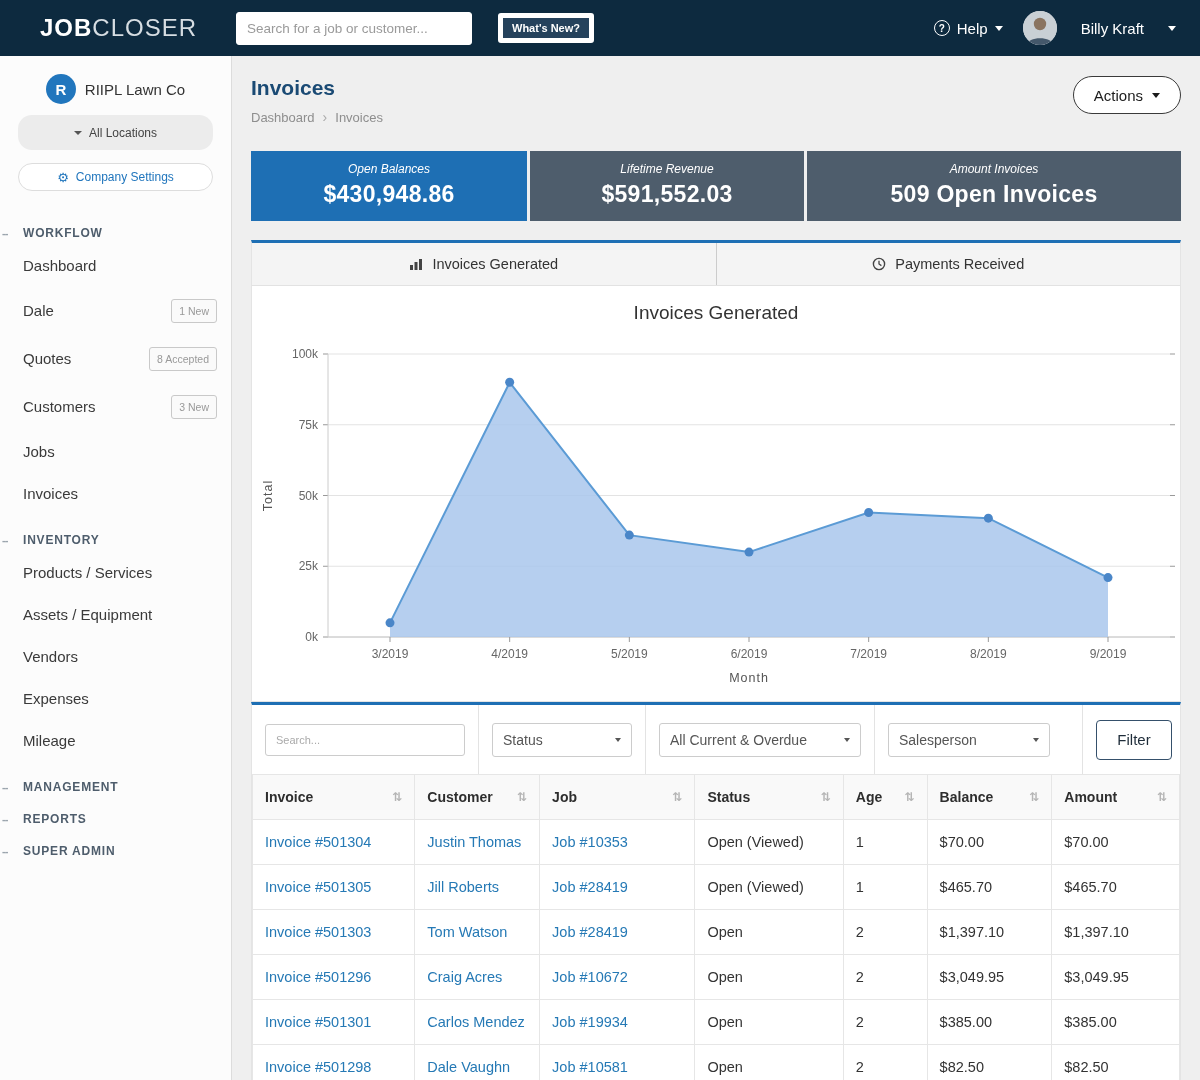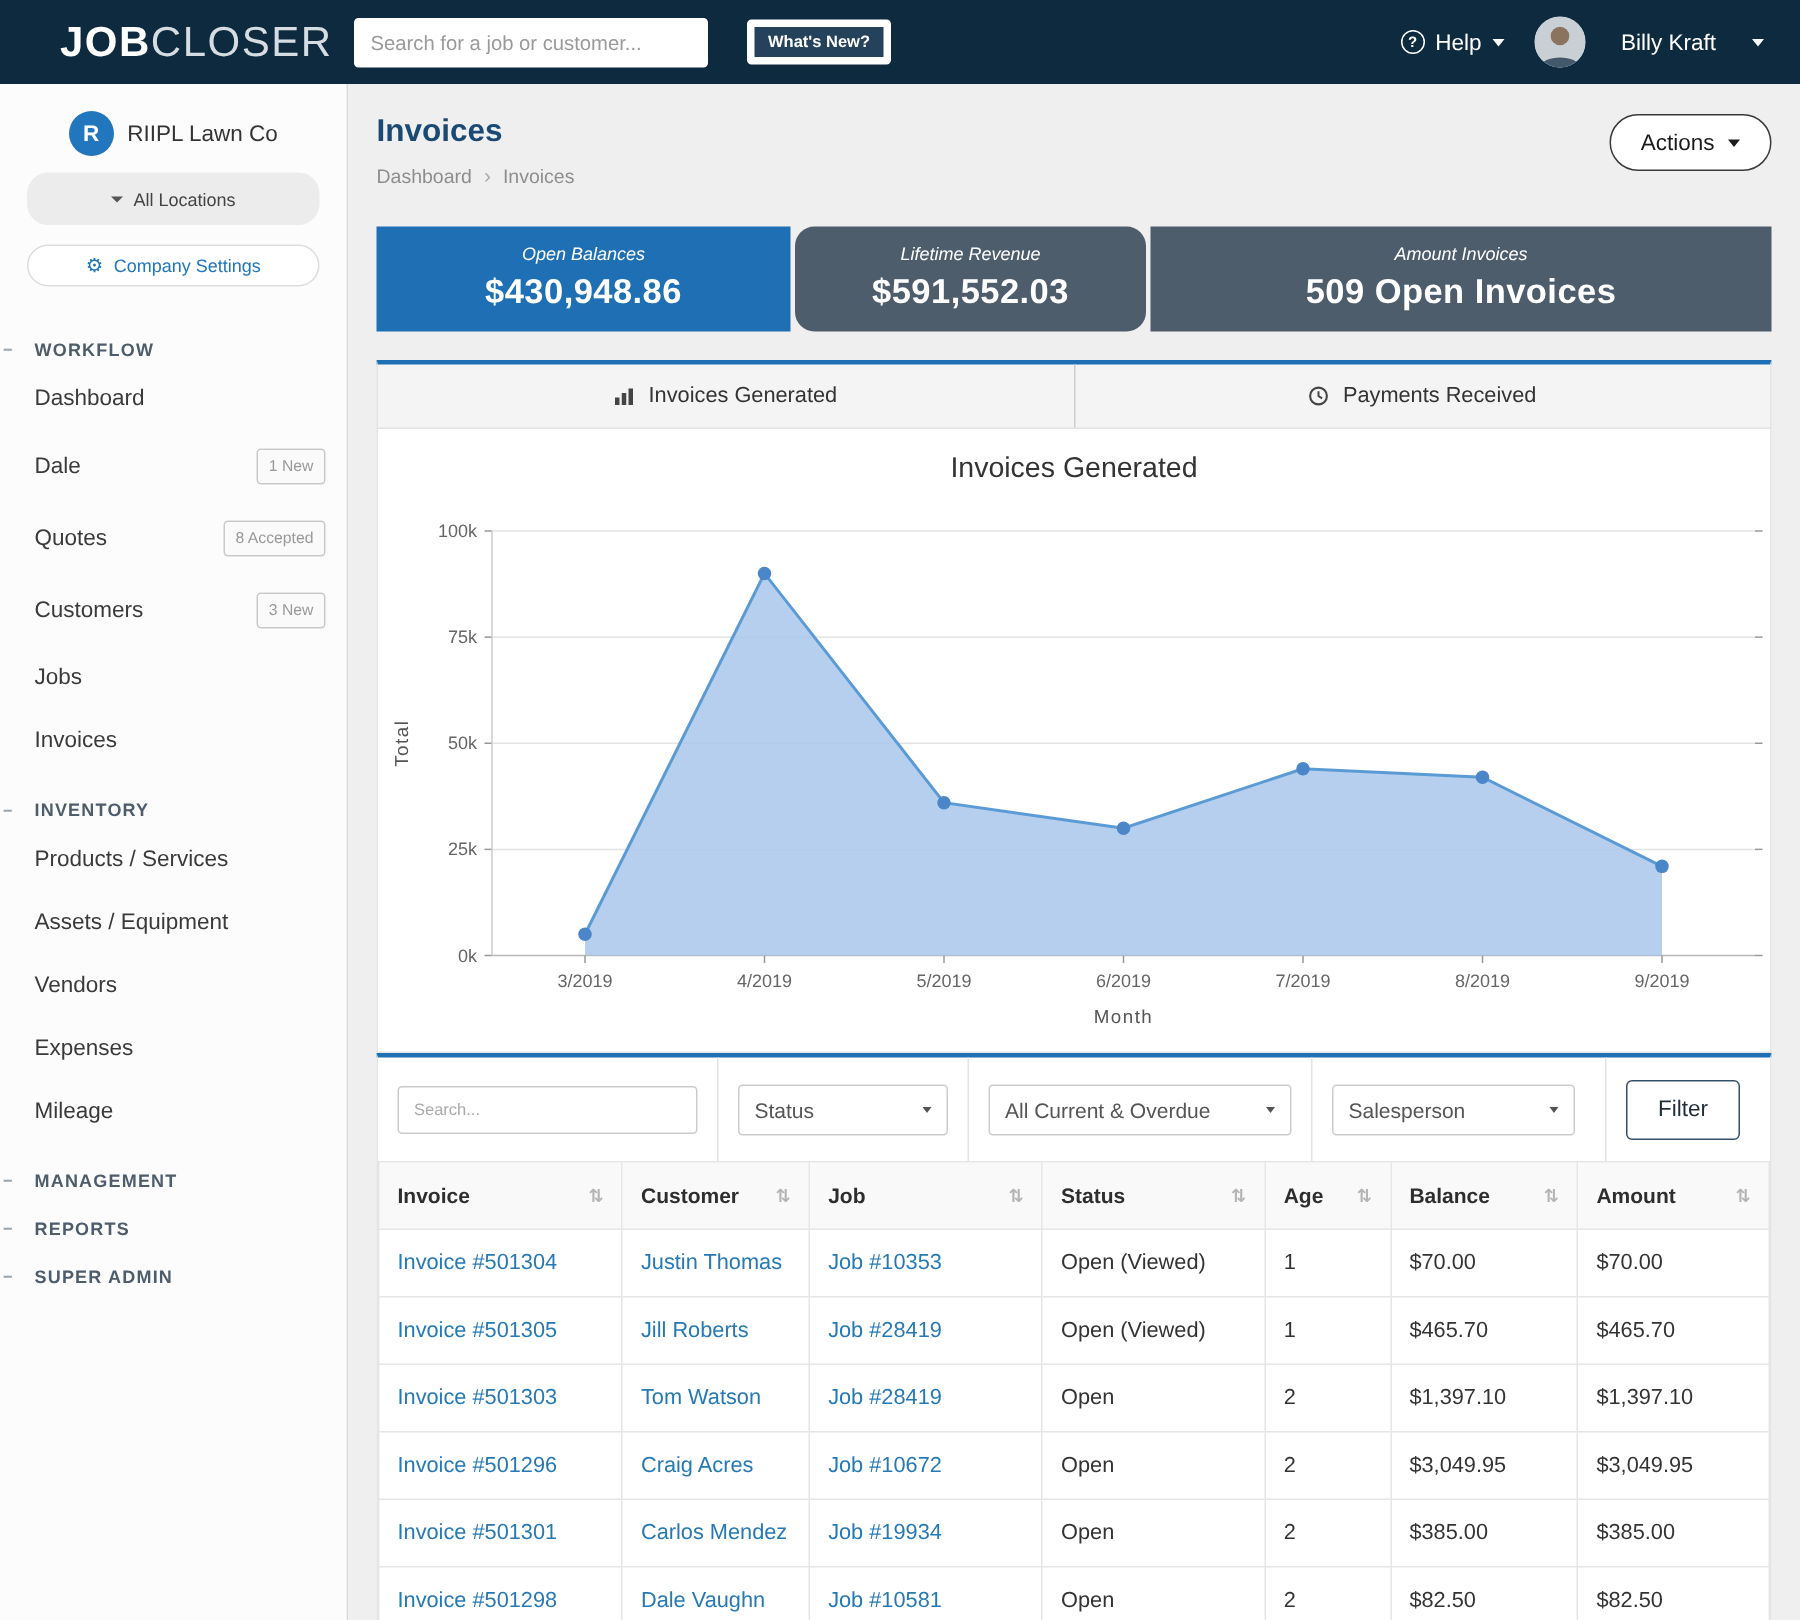--- a/index.html
+++ b/index.html
@@ -1,21 +1,21 @@
 <!DOCTYPE html>
 <html><head>
 <meta charset="utf-8">
 <style>
   * { box-sizing: border-box; margin: 0; padding: 0; }
   html,body { width:1200px; height:1080px; overflow:hidden; }
   body { font-family:"Liberation Sans", sans-serif; background:#efefef; color:#333; }
 
   
   .topbar { height:56px; background:#0d2a3f; display:flex; align-items:center; padding:0 24px 0 40px; }
-  .logo { width:196px; font-size:28px; letter-spacing:1px; color:#fff; white-space:nowrap; }
+  .logo { width:196px; font-size:24px; letter-spacing:1px; color:#fff; white-space:nowrap; }
   .logo .b { font-weight:bold; }
   .logo .l { font-weight:normal; color:#d6dde2; }
   .topbar-search { width:236px; height:33px; border:1px solid #fff; border-radius:3px; padding:0 10px; font-size:13.5px; font-family:inherit; color:#333; }
   .topbar-search::placeholder { color:#9a9a9a; }
   .whats-new { margin-left:26px; background:#25425c; border:5px solid #ffffff; border-radius:3px; color:#fff; font-size:11px; font-weight:bold; padding:4px 9px; cursor:pointer; font-family:inherit; }
   .topbar-right { margin-left:auto; display:flex; align-items:center; gap:20px; color:#fff; font-size:15px; }
   .help-menu { display:flex; align-items:center; gap:7px; cursor:pointer; }
   .qmark { width:16px; height:16px; border:1.5px solid #fff; border-radius:50%; display:inline-flex; align-items:center; justify-content:center; font-size:10px; font-weight:bold; }
   .tri { display:inline-block; width:0; height:0; border-left:4px solid transparent; border-right:4px solid transparent; border-top:5px solid currentColor; }
   .avatar { width:34px; height:34px; border-radius:50%; overflow:hidden; background:#cfd6da; flex:none; }
@@ -48,21 +48,21 @@
   .breadcrumb { margin-top:9px; font-size:13px; color:#8e8e8e; display:flex; align-items:center; gap:8px; }
   .breadcrumb a { color:#8e8e8e; text-decoration:none; cursor:pointer; }
   .crumb-sep { color:#aaa; font-size:14px; }
   .actions-btn { margin-top:2px; height:38px; padding:0 20px; background:#fff; border:1px solid #3a3a3a; border-radius:19px; font-size:15px; color:#1b1b1b; font-family:inherit; display:flex; align-items:center; gap:9px; cursor:pointer; }
 
   
   .stats { margin-top:26px; display:flex; gap:3px; height:70px;text-align:center; }
   .stat { color:#fff; padding:11px 14px; }
   .stat.blue { width:276px; background:#1e6fb4; }
   .stat.slate { background:#4e5d6c; }
-  .stat.s2 { width:234px;border-radius:13px; }
+  .stat.s2 { width:274px; }
   .stat.s3 { flex:1; }
   .stat .lbl { font-style:italic; font-size:12px; }
   .stat .val { font-size:23px; font-weight:bold; margin-top:5px; letter-spacing:.3px; }
 
   
   .tabs { margin-top:19px; border-top:3px solid #1e6fb4; background:#f4f4f4; display:flex; height:46px; border-bottom:1px solid #e2e2e2; border-left:1px solid #e4e4e4; border-right:1px solid #e4e4e4; }
   .tab { flex:1; display:flex; align-items:center; justify-content:center; gap:9px; font-size:14.5px; color:#333; cursor:pointer; }
   .tab + .tab { border-left:1px solid #ccc; }
   .chart-panel { background:#fff; border:1px solid #e4e4e4; border-top:none; padding:16px 0 5px; }
   .chart-title { text-align:center; font-size:19px; color:#333; }
@@ -75,21 +75,21 @@
   .list-panel { border-top:3px solid #1e6fb4; background:#fff; border-left:1px solid #e4e4e4; border-right:1px solid #e4e4e4; }
   .fb { display:flex; align-items:center; height:69px; }
   .fg { height:100%; display:flex; align-items:center; padding:0 13px; }
   .fg + .fg { border-left:1px solid #e3e3e3; }
   .fsearch { width:200px; height:32px; border:1px solid #ccc; border-radius:3px; padding:0 10px; font-size:11px; font-family:inherit; color:#333; }
   .fsearch::placeholder { color:#aaa; }
   .selectbox { height:34px; border:1px solid #ccc; border-radius:3px; background:#fff; display:flex; align-items:center; justify-content:space-between; padding:0 10px; font-size:14px; color:#555; cursor:pointer; }
   .selectbox .tri { border-top-width:4px; border-left-width:3.5px; border-right-width:3.5px; color:#555; }
   .w140 { width:140px; } .w200 { width:202px; } .w160 { width:162px; }
   .filter-btn { width:76px; height:40px; background:#fff; border:1px solid #35506b; border-radius:4px; font-size:15px; color:#1f2d3a; font-family:inherit; cursor:pointer; }
-  .fg-btn { margin-left:auto; padding-right:20px; }
+  .fg-btn { margin-left:auto; padding-right:8px; }
 
   table { width:100%; border-collapse:collapse; background:#fff; }
   th, td { border:1px solid #e6e6e6; height:45px; padding:0 12px; text-align:left; }
   th { background:#f9f9f9; font-size:14px; color:#2e2e2e; }
   th .th-in { display:flex; align-items:center; justify-content:space-between; }
   .sort { font-family:"DejaVu Sans", sans-serif; color:#b5b5b5; font-size:12px; cursor:pointer; }
   td { font-size:14.5px; color:#333; }
   td a { color:#2579b5; text-decoration:none; cursor:pointer; }
 </style>
 </head>

